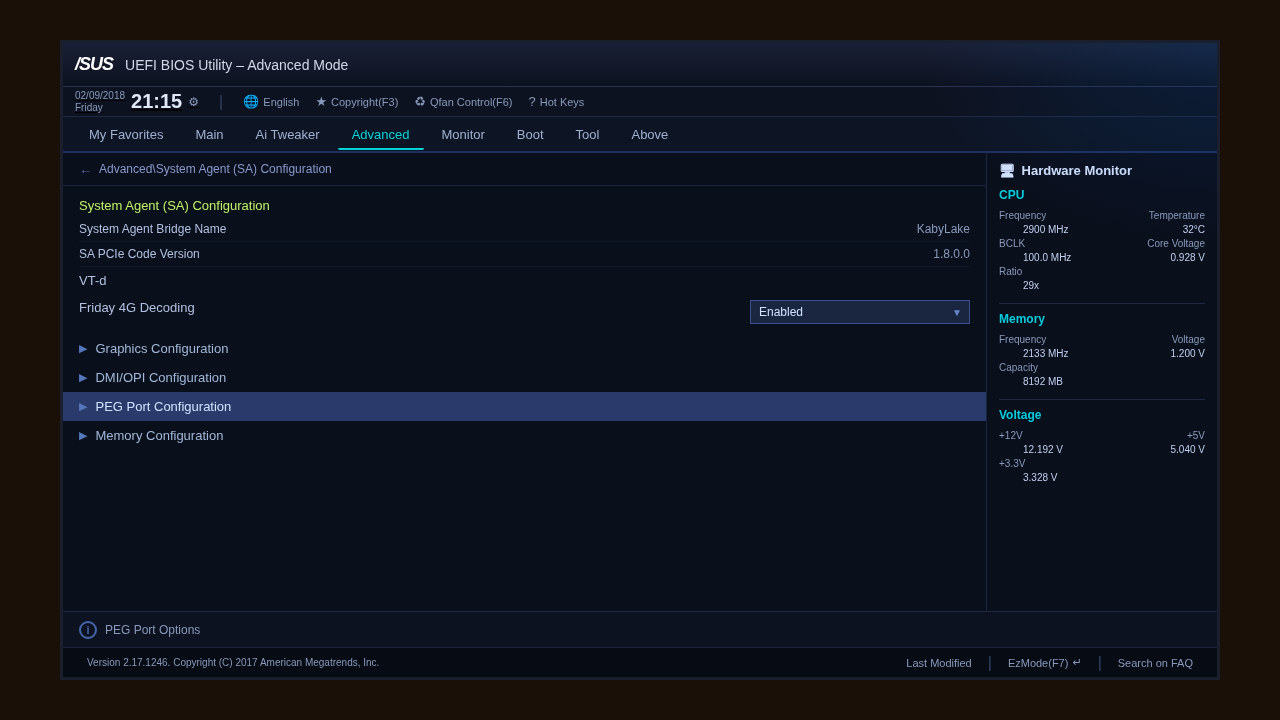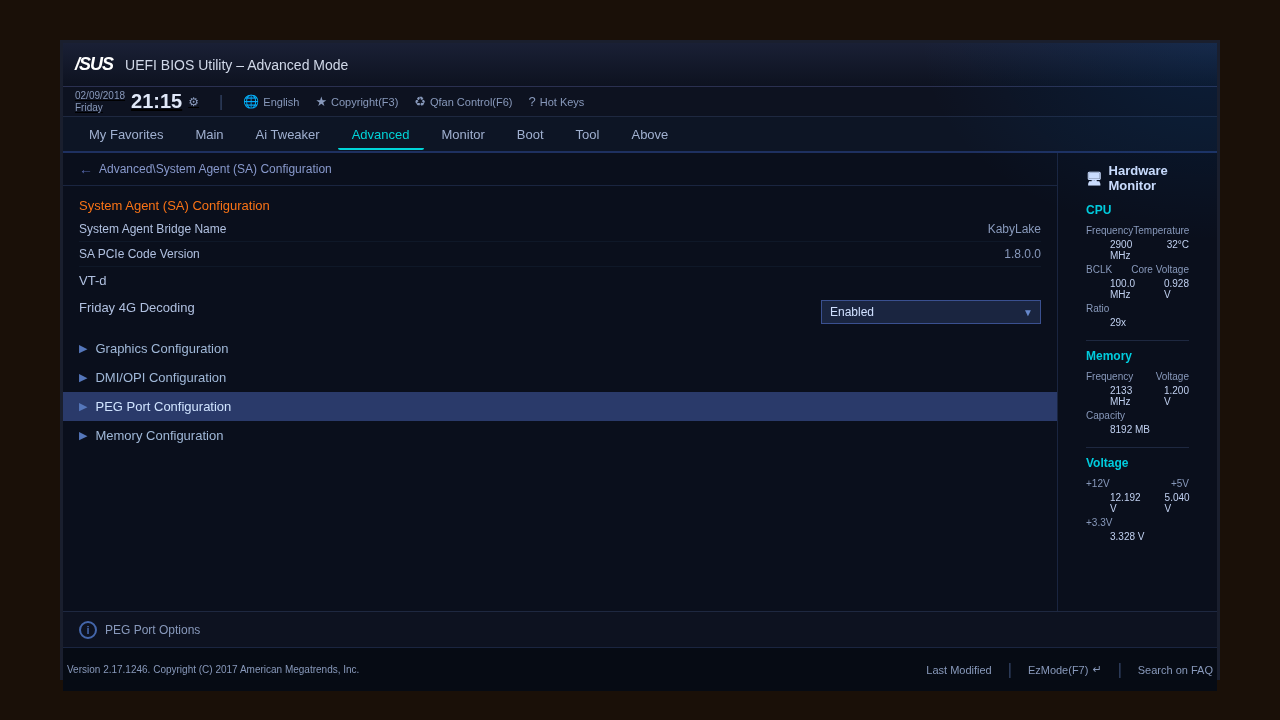--- a/index.html
+++ b/index.html
@@ -156,21 +156,21 @@
       color: #5566aa;
       font-size: 14px;
     }
 
     
     .config-section {
       padding: 8px 16px 4px 16px;
     }
 
     .section-title {
-      color: #f97316;
+      color: #bef264;
       font-size: 13px;
       padding: 4px 0;
     }
 
     .config-row {
       display: flex;
       align-items: center;
       padding: 5px 0;
       border-bottom: 1px solid #0f1828;
       gap: 17px;
@@ -250,24 +250,24 @@
       color: #d0e4ff;
     }
 
     .submenu-arrow {
       color: #5577bb;
       font-size: 11px;
     }
 
     
     .right-panel {
-      width: 160px;
+      width: 231px;
       background: #0a0f1c;
       border-left: 1px solid #1a2540;
-      padding: 10px 28px;
+      padding: 10px 12px;
       font-size: 11px;
     }
 
     .hw-title {
       color: #d0e0ff;
       font-size: 13px;
       font-weight: bold;
       margin-bottom: 10px;
       display: flex;
       align-items: center;
@@ -337,23 +337,23 @@
       color: #8899bb;
       font-size: 12px;
     }
 
     
     .footer {
       background: #060b14;
       display: flex;
       align-items: center;
       justify-content: space-between;
-      padding: 4px 4px;
+      padding: 4px 24px;
       border-top: 1px solid #1a2540;
-      height: 44px;
+      height: 30px;
     }
 
     .footer-left {
       color: #8899bb;
       font-size: 10px;
     }
 
     .footer-right {
       display: flex;
       align-items: center;

